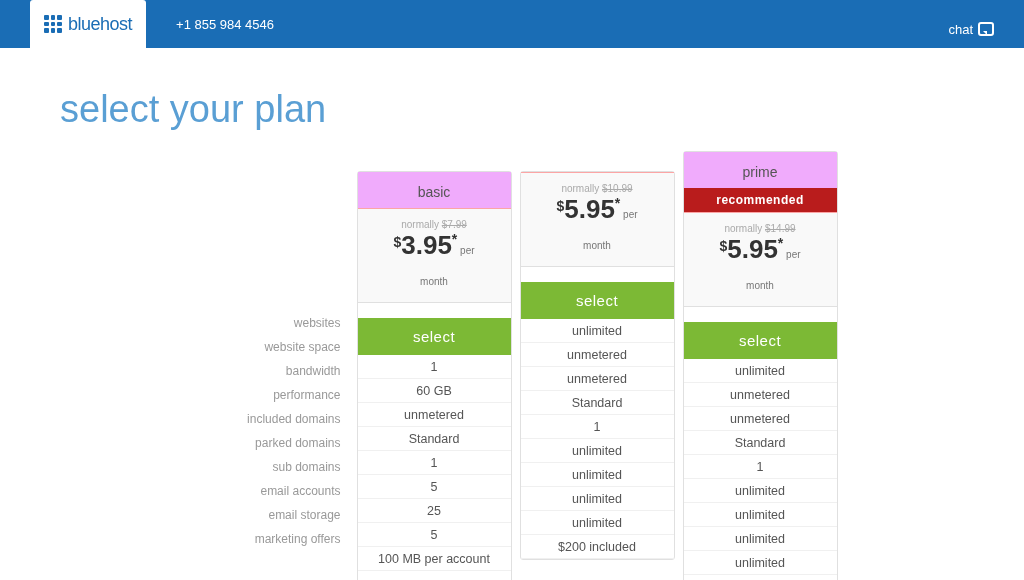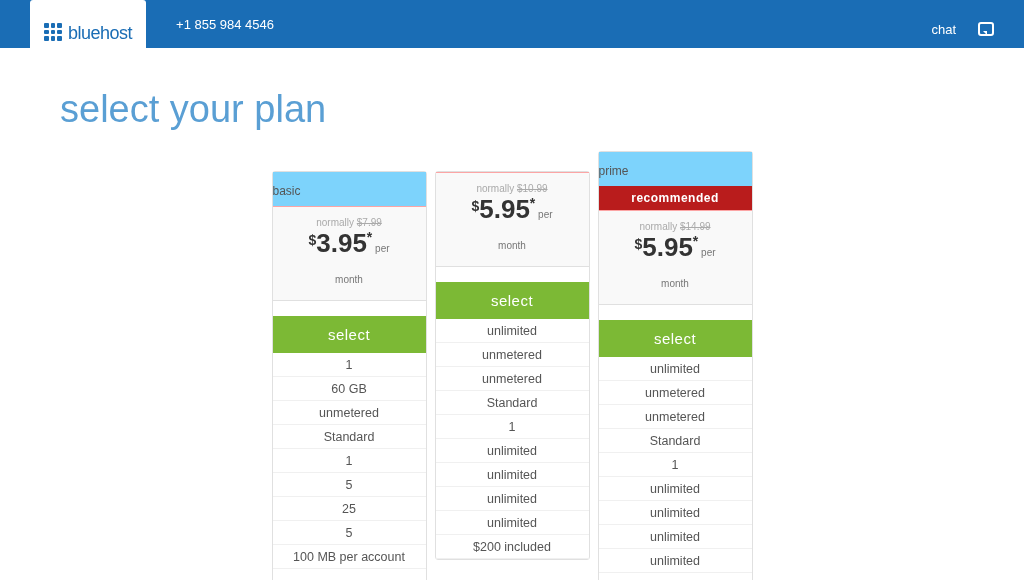--- a/index.html
+++ b/index.html
@@ -8,22 +8,23 @@
     
     .header {
       background: #1a6db5;
       display: flex;
       align-items: center;
       padding: 0 30px;
       height: 48px;
     }
     .header-logo {
       display: flex;
+      align-items: center;
       background: #fff;
-      padding: 23px 14px;
+      padding: 8px 14px;
       border-radius: 3px 3px 0 0;
       margin-right: 30px;
       height: 100%;
     }
     .logo-grid {
       display: grid;
       grid-template-columns: 1fr 1fr 1fr;
       gap: 2px;
       width: 18px;
       height: 18px;
@@ -42,21 +43,21 @@
     .header-phone {
       color: #fff;
       font-size: 13px;
       flex: 1;
     }
     .header-chat {
       color: #fff;
       font-size: 13px;
       display: flex;
       align-items: center;
-      gap: 22px;
+      gap: 5px;
       margin-top: 10px;
     }
     .chat-bubble {
       width: 16px;
       height: 14px;
       border: 2px solid #fff;
       border-radius: 3px;
       position: relative;
       display: inline-block;
     }
@@ -112,26 +113,26 @@
       border-radius: 3px;
       margin: 0 4px;
       overflow: visible;
       position: relative;
     }
     .plan-col.prime {
       margin-top: -20px;
     }
 
     .plan-name {
-      text-align: left;
+      text-align: center;
       padding: 12px 0 8px;
-      font-size: 12px;
+      font-size: 14px;
       font-weight: 300;
       color: #555;
-      background: #7dd3fc;
+      background: #f0abfc;
     }
     .plan-col.prime .plan-top {
       background: #fff;
       border-radius: 3px 3px 0 0;
     }
     .recommended-badge {
       background: #b91c1c;
       color: #fff;
       text-align: center;
       padding: 5px 0;
@@ -231,20 +232,32 @@
     <span>chat</span>
     <span class="chat-bubble"></span>
   </div>
 </header>
 
 <div class="main">
   <h1 class="page-title">select your plan</h1>
 
   <div class="plans-wrapper">
 
+    <div class="feature-labels">
+      <div class="feature-label">websites</div>
+      <div class="feature-label">website space</div>
+      <div class="feature-label">bandwidth</div>
+      <div class="feature-label">performance</div>
+      <div class="feature-label">included domains</div>
+      <div class="feature-label">parked domains</div>
+      <div class="feature-label">sub domains</div>
+      <div class="feature-label">email accounts</div>
+      <div class="feature-label">email storage</div>
+      <div class="feature-label">marketing offers</div>
+    </div>
 
     <div class="plan-col">
       <div class="plan-name">basic</div>
       <div class="price-box">
         <div class="normally">
           <span>normally</span>
           <span class="strikethrough">$7.99</span>
         </div>
         <div class="price-main">
           <sup>$</sup>3.95<span class="asterisk">*</span><sub> per<br>month</sub>

